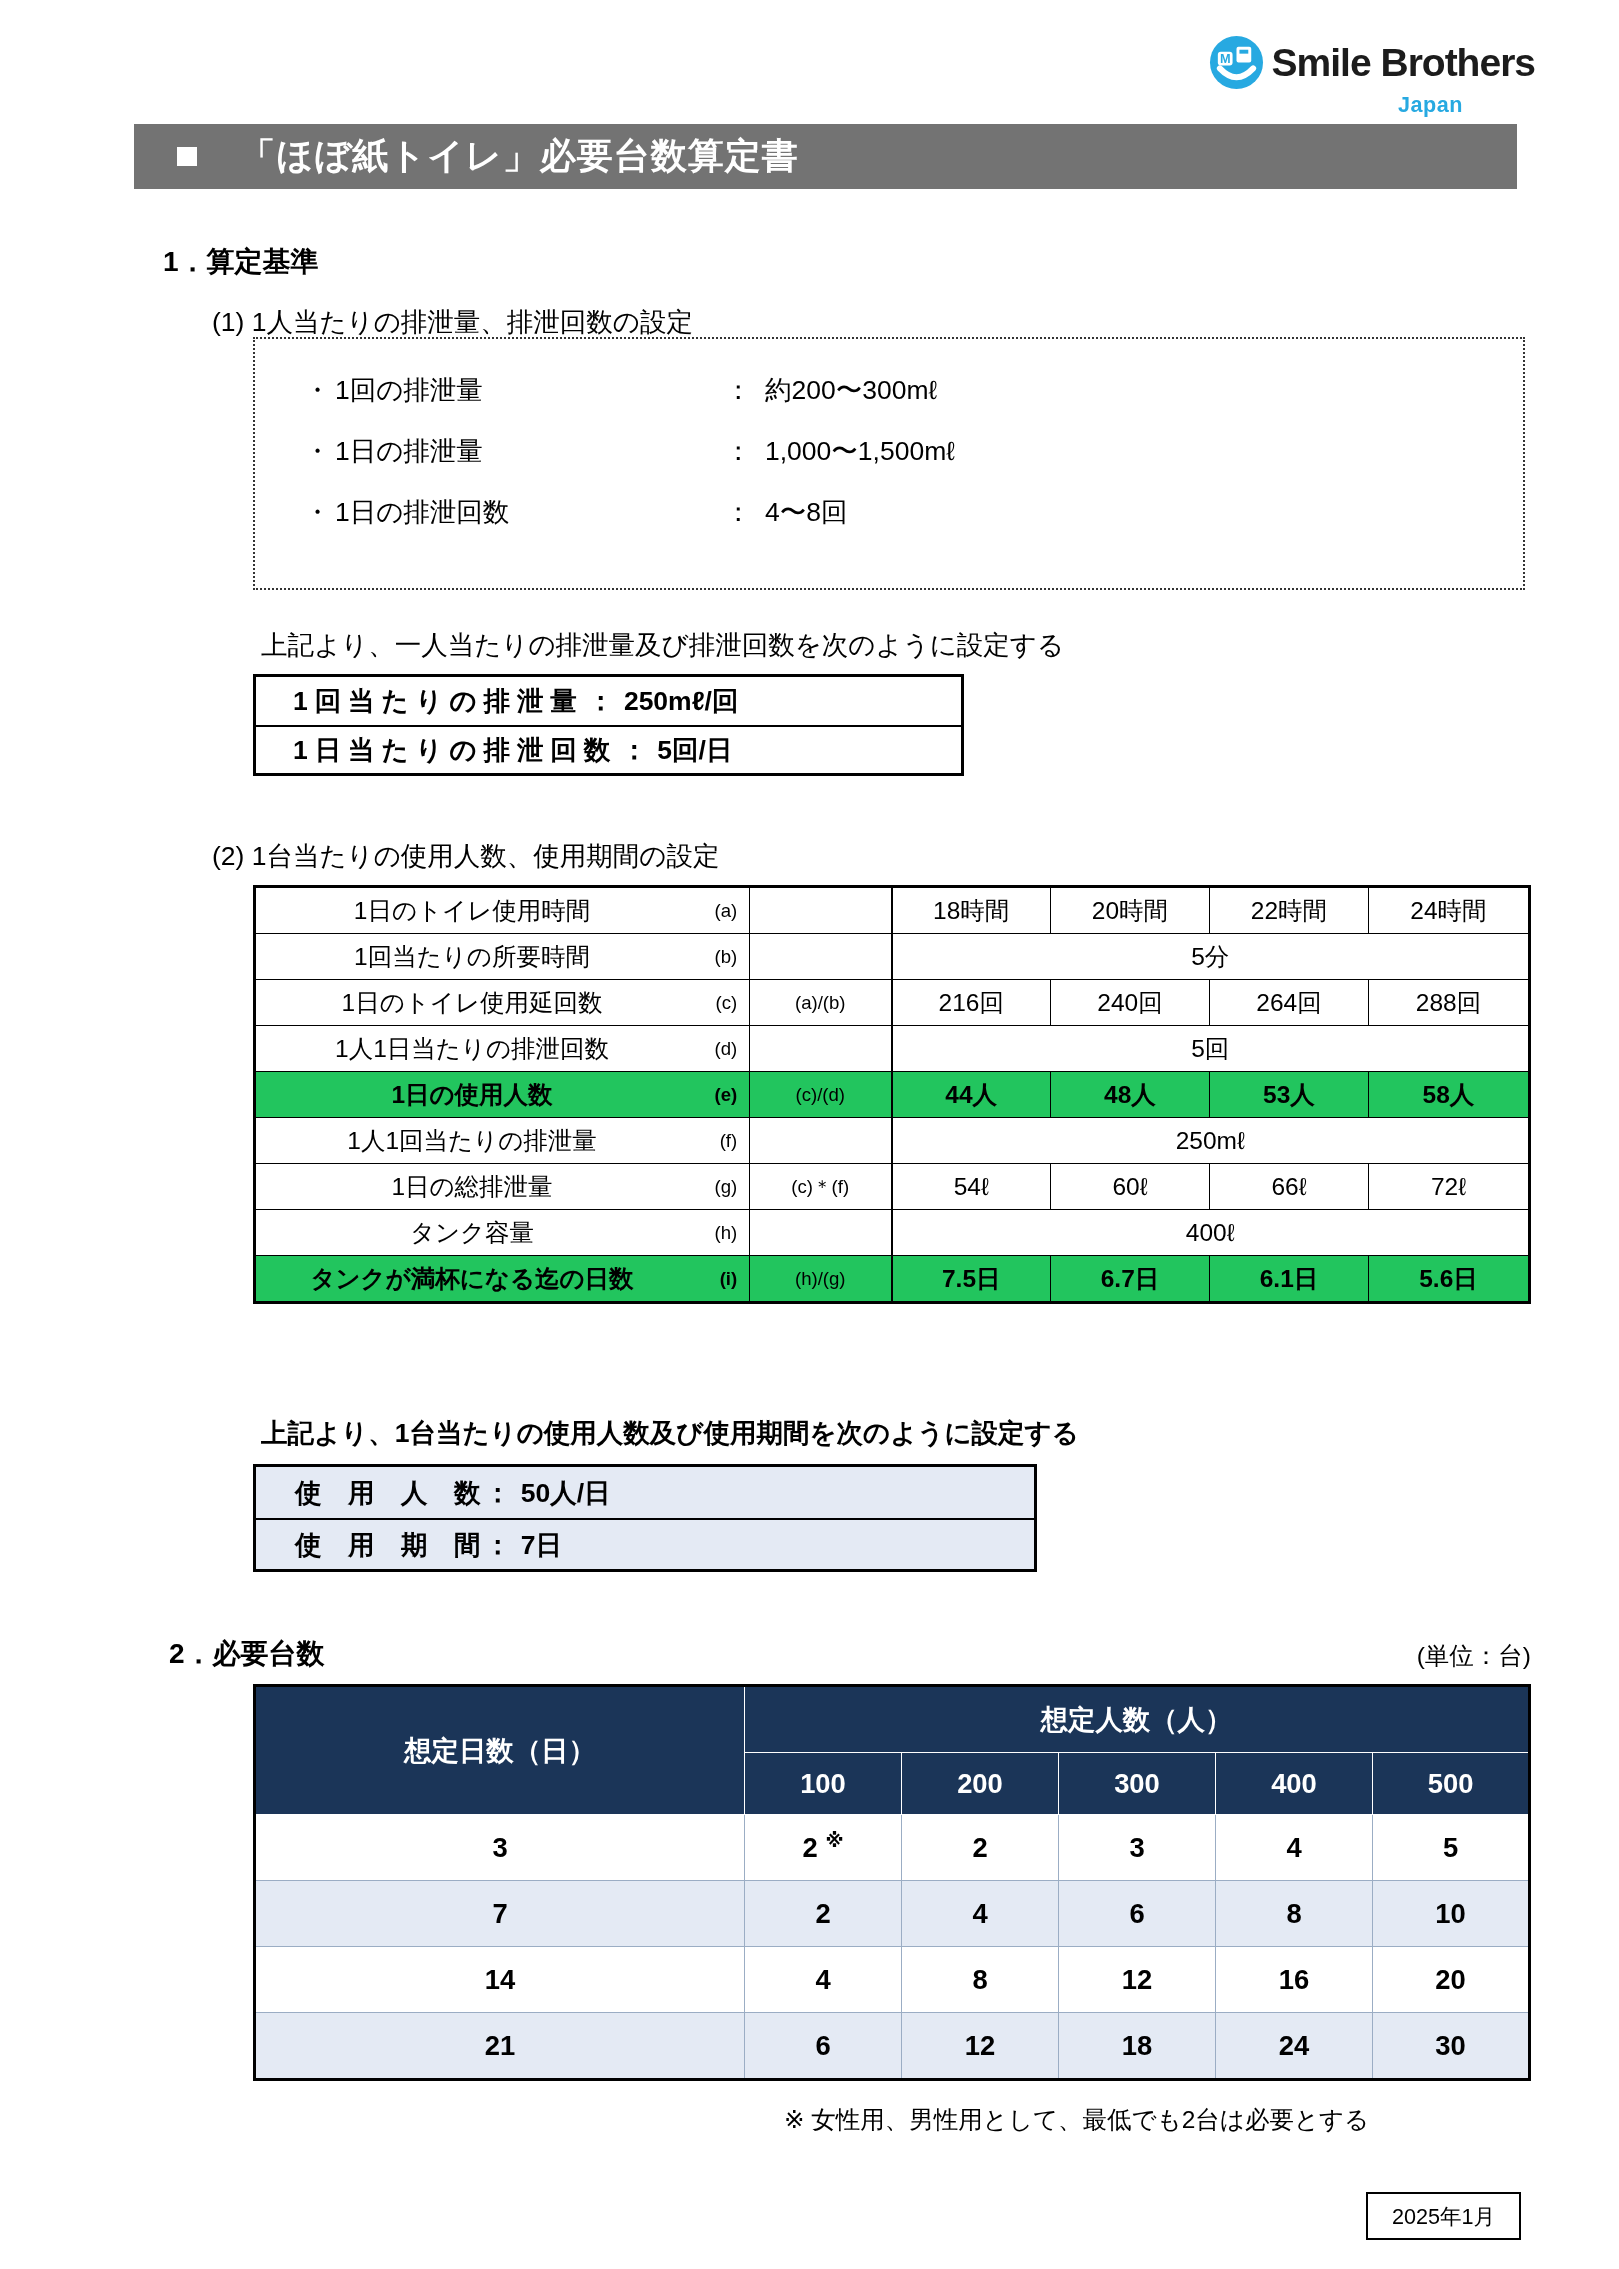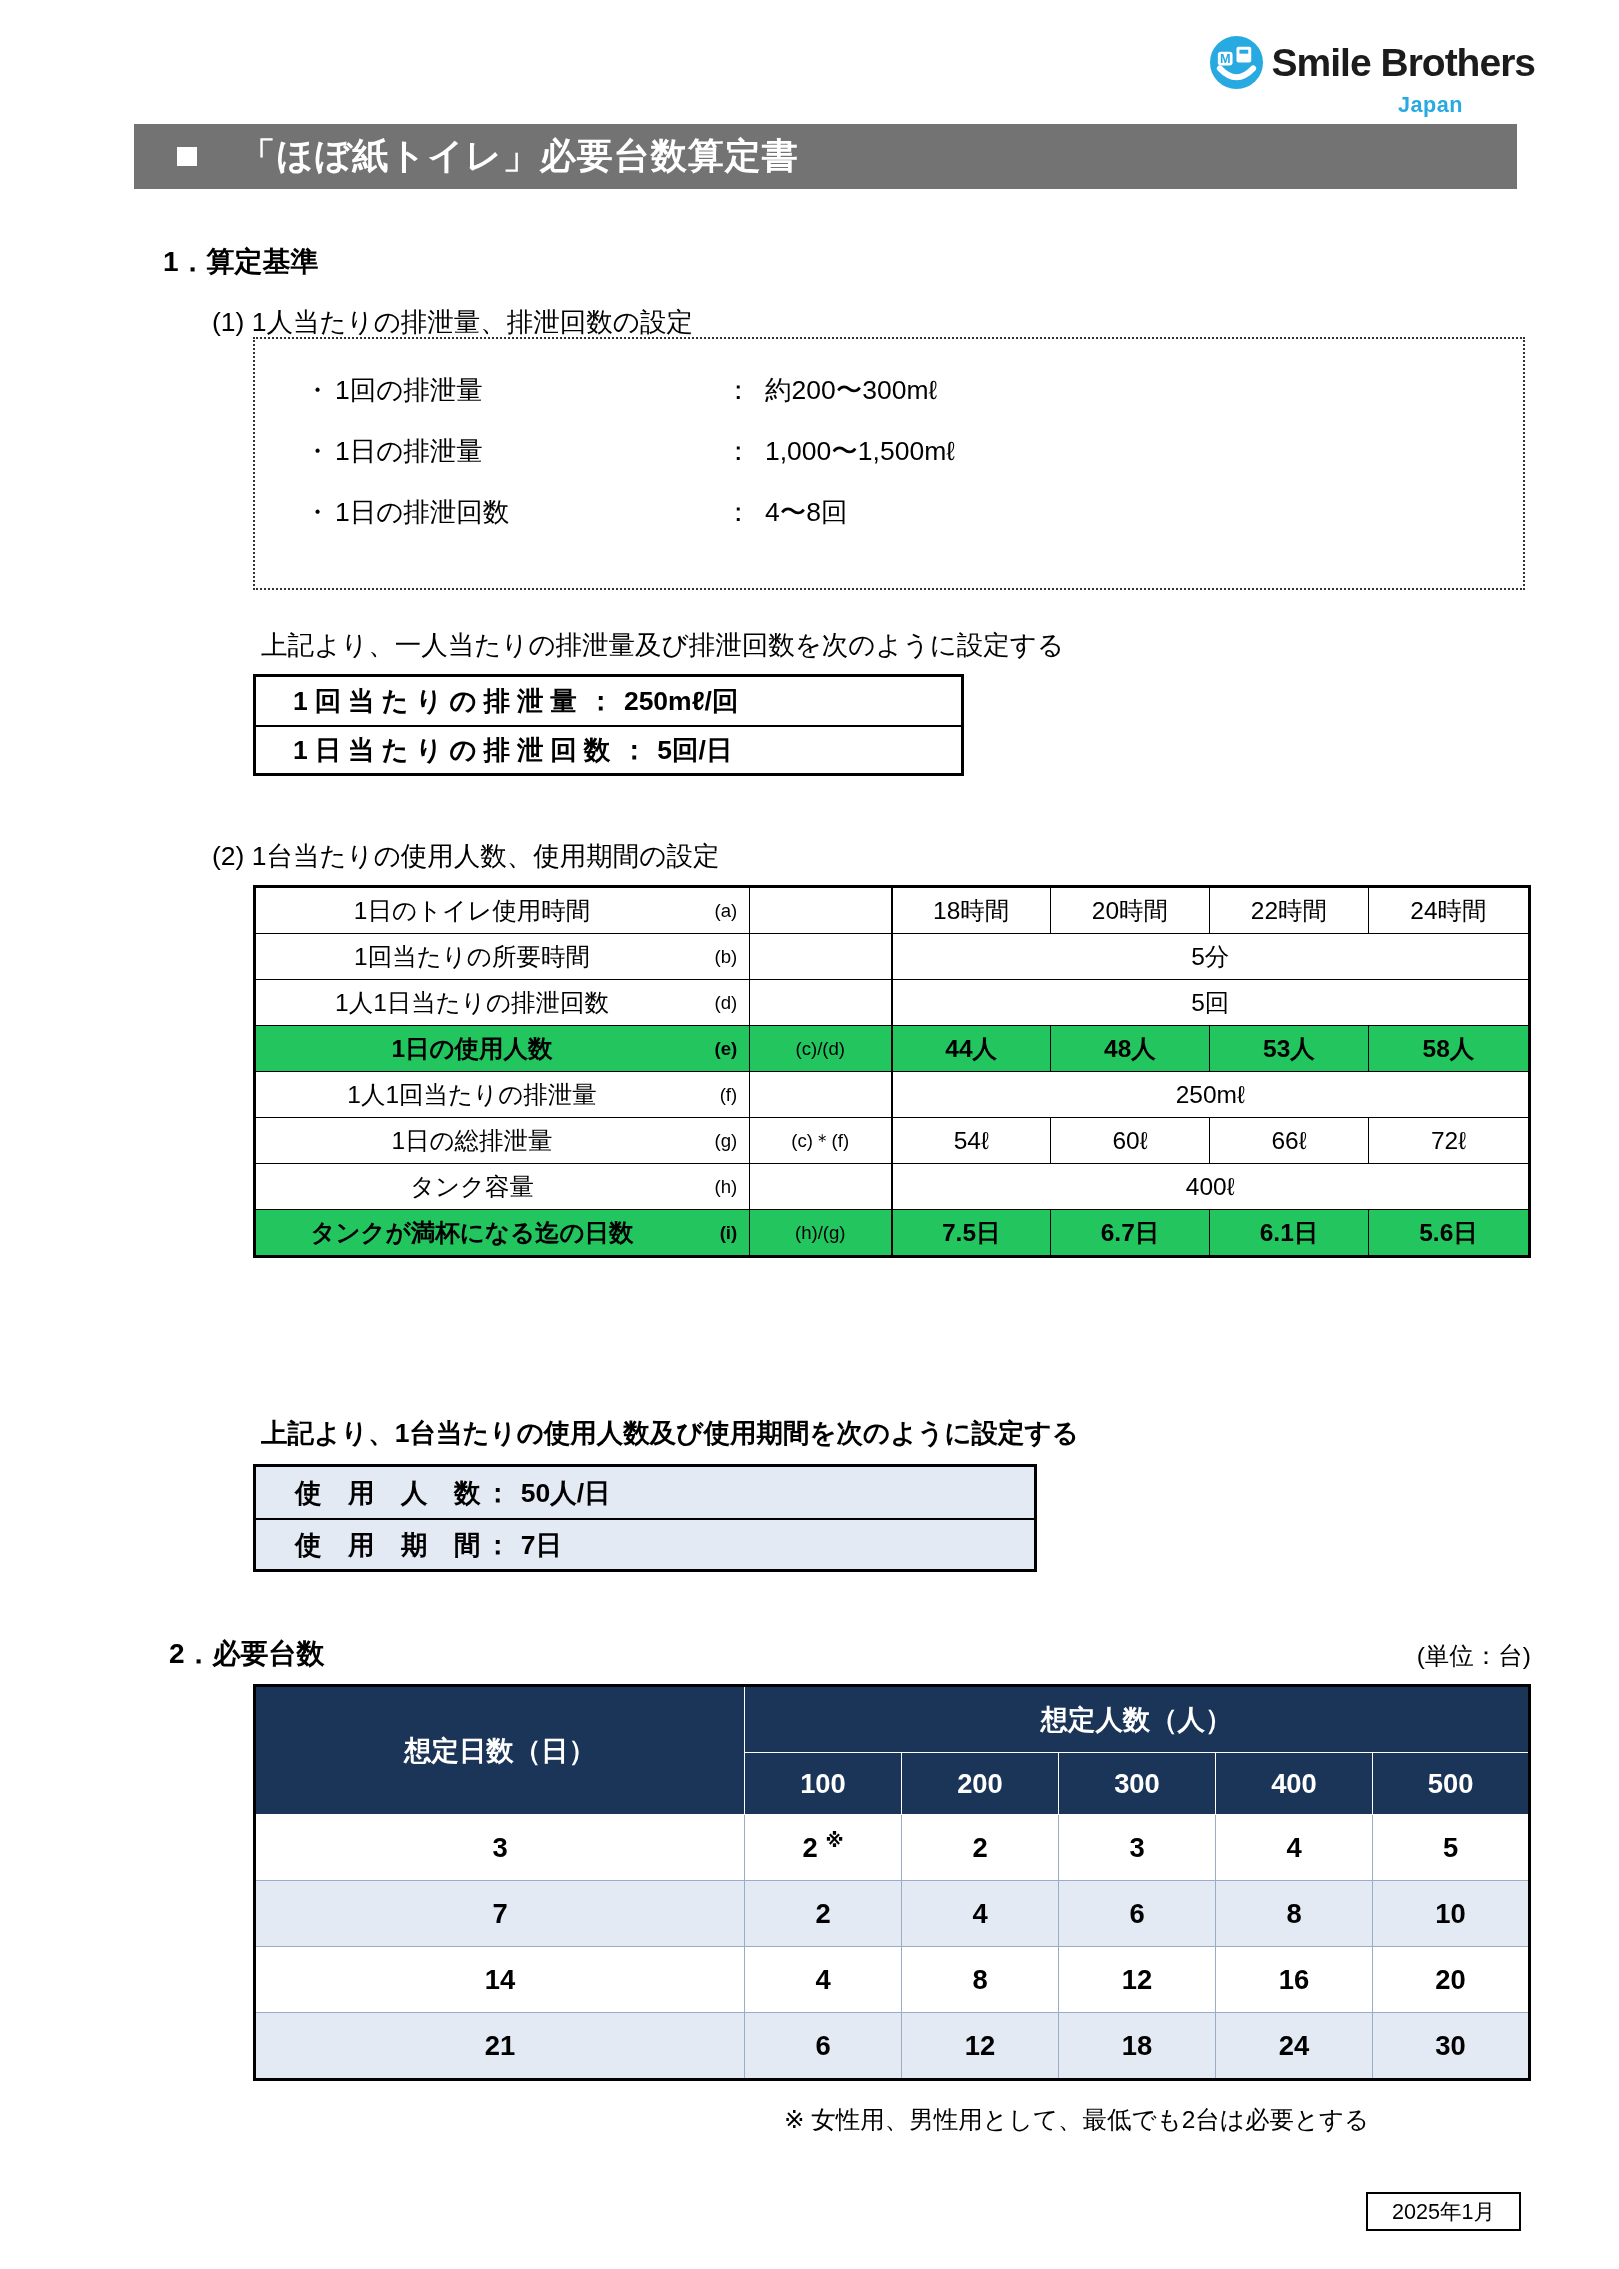--- a/index.html
+++ b/index.html
@@ -257,21 +257,21 @@
     left: 784px;
     top: 2103px;
     font-size: 24.5px;
     white-space: nowrap;
   }
   #datebox {
     position: absolute;
     left: 1366px;
     top: 2192px;
     width: 155px;
-    height: 39px;
+    height: 48px;
     border: 2.9px solid #000000;
     box-sizing: border-box;
     display: flex;
     align-items: center;
     justify-content: center;
     font-size: 21.6px;
   }
 </style>
 </head>
 <body>
@@ -354,20 +354,28 @@
       <td class="tb-thick-top">20時間</td>
       <td class="tb-thick-top">22時間</td>
       <td class="rborder tb-thick-top">24時間</td>
     </tr>
     <tr>
       <td class="lbl lborder"><span>1回当たりの所要時間</span><span class="tag">(b)</span></td>
       <td class="formula"><span></span></td>
       <td class="dvert rborder" colspan="4">5分</td>
     </tr>
     <tr>
+      <td class="lbl lborder"><span>1日のトイレ使用延回数</span><span class="tag">(c)</span></td>
+      <td class="formula"><span>(a)/(b)</span></td>
+      <td class="dvert">216回</td>
+      <td>240回</td>
+      <td>264回</td>
+      <td class="rborder">288回</td>
+    </tr>
+    <tr>
       <td class="lbl lborder"><span>1人1日当たりの排泄回数</span><span class="tag">(d)</span></td>
       <td class="formula"><span></span></td>
       <td class="dvert rborder" colspan="4">5回</td>
     </tr>
     <tr class="shade">
       <td class="lbl lborder"><span>1日の使用人数</span><span class="tag">(e)</span></td>
       <td class="formula"><span>(c)/(d)</span></td>
       <td class="dvert">44人</td>
       <td>48人</td>
       <td>53人</td>

